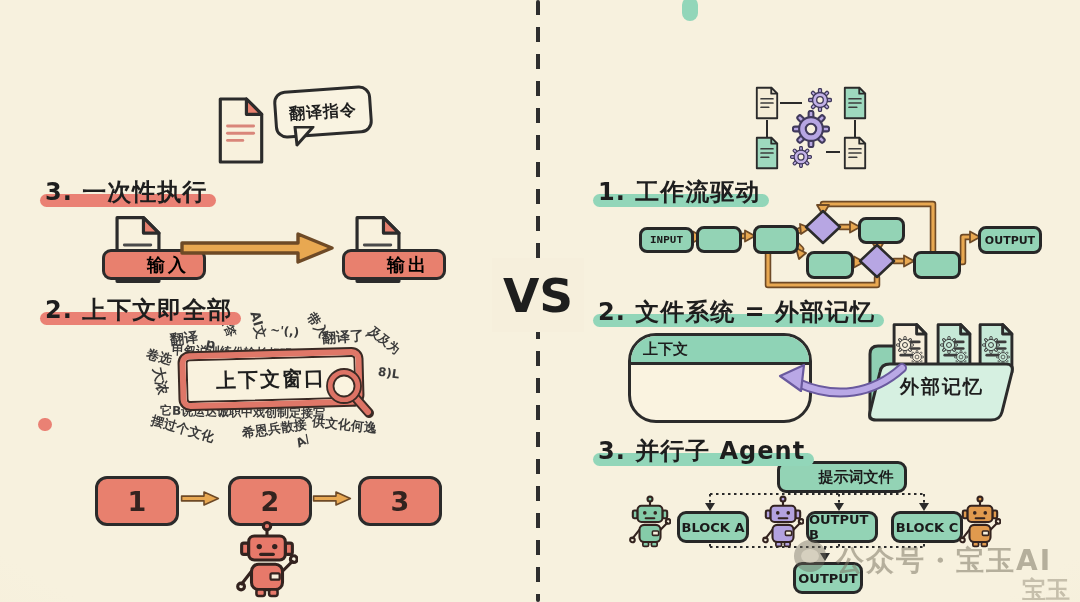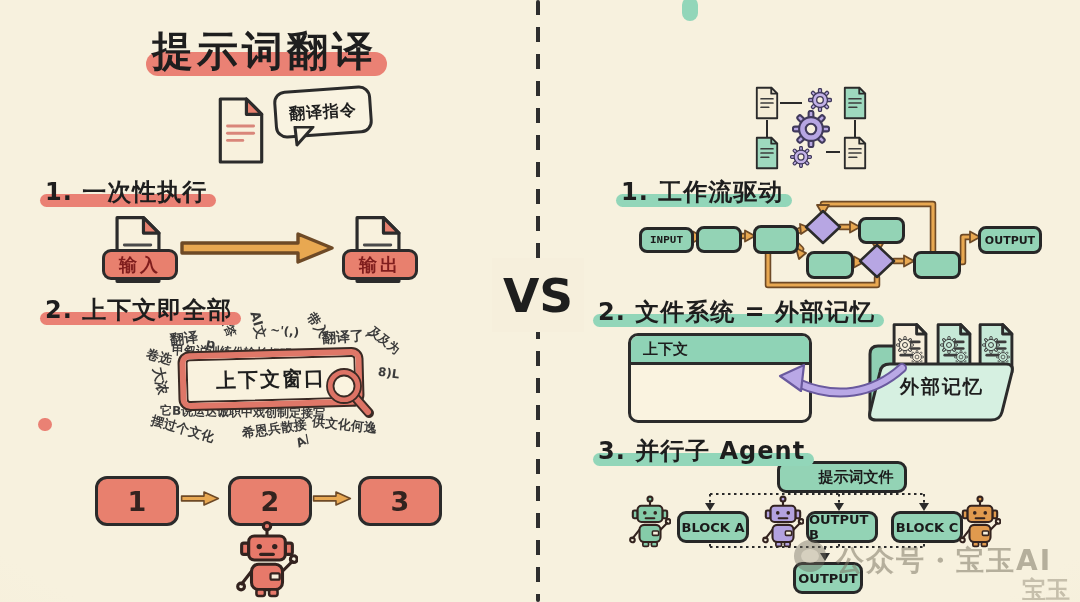--- a/index.html
+++ b/index.html
@@ -20,21 +20,21 @@
   .hl.title .bar{height:24px;bottom:3px;border-radius:13px;left:-6px;right:-10px;}
   .hl.heading{font-size:24px;letter-spacing:1px;}
   .bar.red{background:#ea8174;}
   .bar.teal{background:#92d6b9;}
   
   .redbox{background:#e8806e;border:3px solid #2b2b2b;border-radius:12px;display:flex;align-items:center;justify-content:center;
     font-weight:800;color:#33231f;}
   .tealbox{background:#93d3b5;border:3px solid #272727;border-radius:8px;display:flex;align-items:center;justify-content:center;
     font-weight:800;color:#1b1b1b;}
   .badge{background:#e8806e;border:3px solid #2b2b2b;border-radius:9px;display:flex;align-items:center;justify-content:center;
-    font-weight:800;color:#7f1d1d;letter-spacing:3px;}
+    font-weight:800;color:#000000;letter-spacing:3px;padding-left:28px;}
   
   .ctxbox{background:#f9f2de;border:6px solid #df7768;border-radius:10px;
     box-shadow:0 0 0 2px #3a2a24, inset 0 0 0 2px #3a2a24;
     display:flex;align-items:center;justify-content:center;font-weight:800;font-size:20px;letter-spacing:2px;
     transform:rotate(-1.5deg);z-index:3;}
   .chaos{z-index:1;}
   .chaos span{position:absolute;font-weight:700;color:#3b3b3b;white-space:nowrap;}
   
   .memwin{background:#faf3e0;border:3px solid #2b2b2b;border-radius:10px;overflow:hidden;}
   .memwin .hdr{height:26px;background:#8fd3b6;border-bottom:3px solid #2b2b2b;display:flex;align-items:center;
@@ -108,38 +108,34 @@
       <path d="M4 14 H60 V4 L96 20 L60 36 V26 H4 Z" fill="#e8a851" stroke="#6e4a26" stroke-width="4" stroke-linejoin="round"></path>
     </symbol>
   </defs>
 </svg>
 
 <div class="canvas">
 
   <div class="divider"></div>
   <div class="vs">VS</div>
 
-  <div class="hl title" style="left:152px;top:24px;">
-    <div class="bar red"></div>
-    <span class="txt">提示词翻译</span>
-  </div>
 
   <svg class="abs" style="left:214px;top:93px;width:54px;height:75px;--dc:#f8f1dd;--fc:#e8806e;--lc:#d9867a;" viewBox="0 0 60 78">
       <use href="#doc"></use>
     </svg>
   <div class="bubble abs" style="left:274px;top:88px;width:92px;height:42px;">
     <span>翻译指令</span>
   </div>
   <svg class="abs" style="left:290px;top:126px;width:26px;height:22px;z-index:0;" viewBox="0 0 26 22">
     <path d="M5 1 L23 1 L7 19 Z" fill="#f9f3e1" stroke="#2b2b2b" stroke-width="3" stroke-linejoin="round"></path>
   </svg>
 
   <div class="hl heading" style="left:45px;top:176px;">
     <div class="bar red"></div>
-    <span class="txt">1. 一次性执行</span>
+    <span class="txt">3. 一次性执行</span>
   </div>
   <svg class="abs" style="left:110px;top:214px;width:56px;height:71px;--dc:#f8f1dd;--fc:#e8806e;--lc:#4a4a4a;" viewBox="0 0 60 78">
       <use href="#doc"></use>
     </svg>
   <div class="badge abs" style="left:102px;top:249px;width:70px;height:25px;font-size:18px;">
     <span>输入</span>
   </div>
   <svg class="abs" style="left:176px;top:230px;width:164px;height:36px;" viewBox="0 0 164 36">
     <path d="M6 13 H122 V4 L156 18 L122 32 V23 H6 Z" fill="#e8a851" stroke="#6e4a26" stroke-width="3.4" stroke-linejoin="round"></path>
   </svg>
@@ -219,21 +215,21 @@
     </g>
     <use href="#minidoc" x="2" y="2" width="26" height="34" style="--dc:#f4ecd6;"></use>
     <use href="#minidoc" x="90" y="2" width="26" height="34" style="--dc:#9ed9be;"></use>
     <use href="#minidoc" x="2" y="52" width="26" height="34" style="--dc:#9ed9be;"></use>
     <use href="#minidoc" x="90" y="52" width="26" height="34" style="--dc:#f4ecd6;"></use>
     <use href="#gear" x="56" y="4" width="24" height="24" style="--gc:#c3b2e8;--gs:#413a5c;--gh:#f6efdc;"></use>
     <use href="#gear" x="40" y="26" width="38" height="38" style="--gc:#b7a6e3;--gs:#413a5c;--gh:#f6efdc;"></use>
     <use href="#gear" x="38" y="62" width="22" height="22" style="--gc:#c3b2e8;--gs:#413a5c;--gh:#f6efdc;"></use>
   </svg>
 
-  <div class="hl heading" style="left:598px;top:176px;margin-left:23px;">
+  <div class="hl heading" style="left:598px;top:176px;">
     <div class="bar teal"></div>
     <span class="txt">1. 工作流驱动</span>
   </div>
   <div class="abs" style="left:595px;top:196px;width:452px;height:100px;">
     <svg class="abs" style="left:0;top:0;width:452px;height:100px;" viewBox="0 0 452 100">
       <g fill="none" stroke="#6e4a26" stroke-width="6.5" stroke-linecap="round" stroke-linejoin="round">
         <path d="M84 41 H100"></path>
           <path d="M141 40 H153"></path>
           <path d="M198 37 L208 33"></path>
           <path d="M245 31 H256"></path>
@@ -284,21 +280,21 @@
     <div class="tealbox abs" style="left:318px;top:55px;width:42px;height:22px;"></div>
     <div class="tealbox abs" style="left:383px;top:30px;width:58px;height:22px;font-size:11px;">
       <span>OUTPUT</span>
     </div>
   </div>
 
   <div class="hl heading" style="left:598px;top:296px;">
     <div class="bar teal"></div>
     <span class="txt">2. 文件系统 = 外部记忆</span>
   </div>
-  <div class="memwin abs" style="left:628px;top:333px;width:178px;height:84px;">
+  <div class="memwin abs" style="left:628px;top:333px;width:178px;height:84px;border-radius:28px;">
     <div class="hdr">
       <span>上下文</span>
     </div>
   </div>
   <svg class="abs" style="left:860px;top:320px;width:160px;height:104px;" viewBox="0 0 160 104">
     <path d="M10 34 Q10 26 18 26 H34 V98 H10 Z" fill="#8fd0b3" stroke="#2b2b2b" stroke-width="3" stroke-linejoin="round"></path>
     <g>
       <use href="#minidoc" x="30" y="2" width="40" height="53" style="--dc:#f7eedb;"></use>
       <use href="#gear" x="36" y="16" width="18" height="18" style="--gc:#f7eedb;--gs:#3a3a3a;--gh:#f7eedb;"></use>
       <use href="#gear" x="50" y="30" width="14" height="14" style="--gc:#f7eedb;--gs:#3a3a3a;--gh:#f7eedb;"></use>

